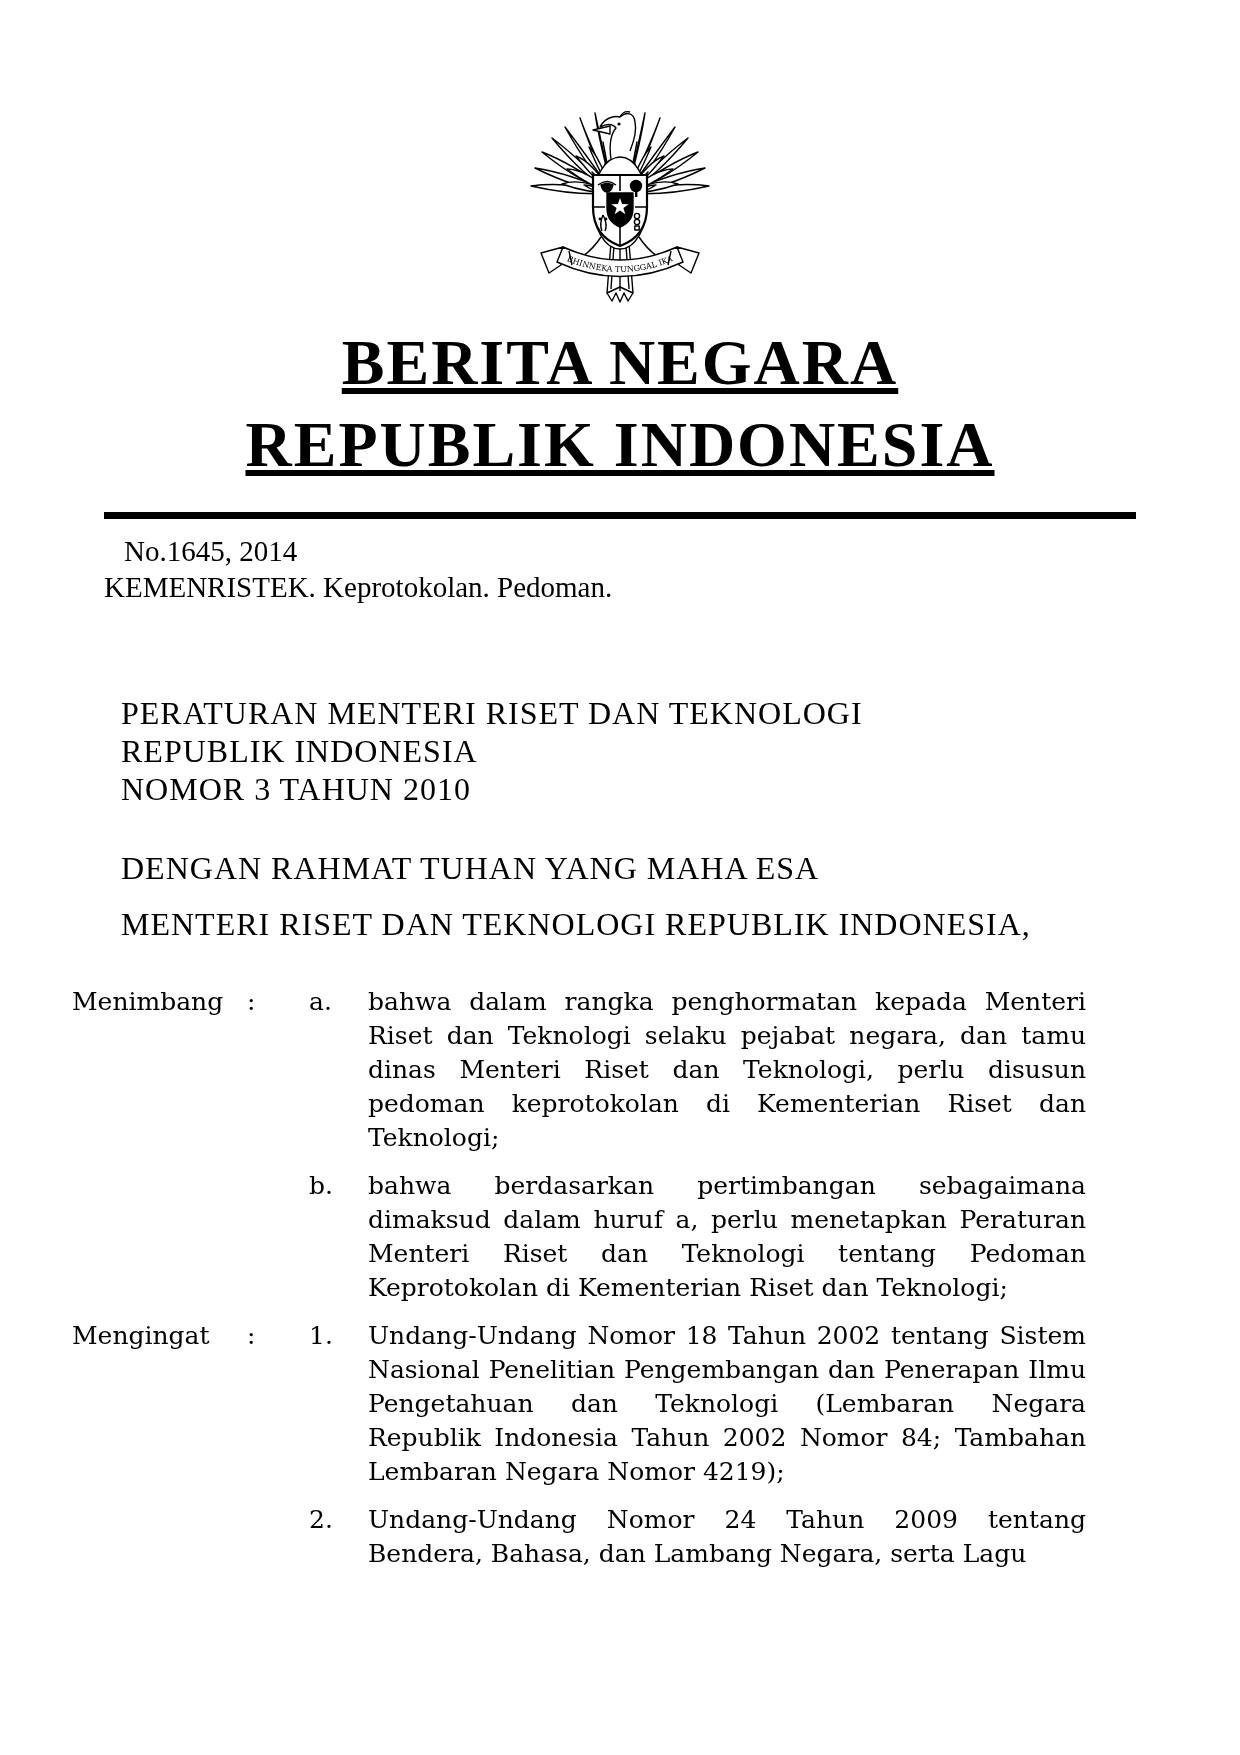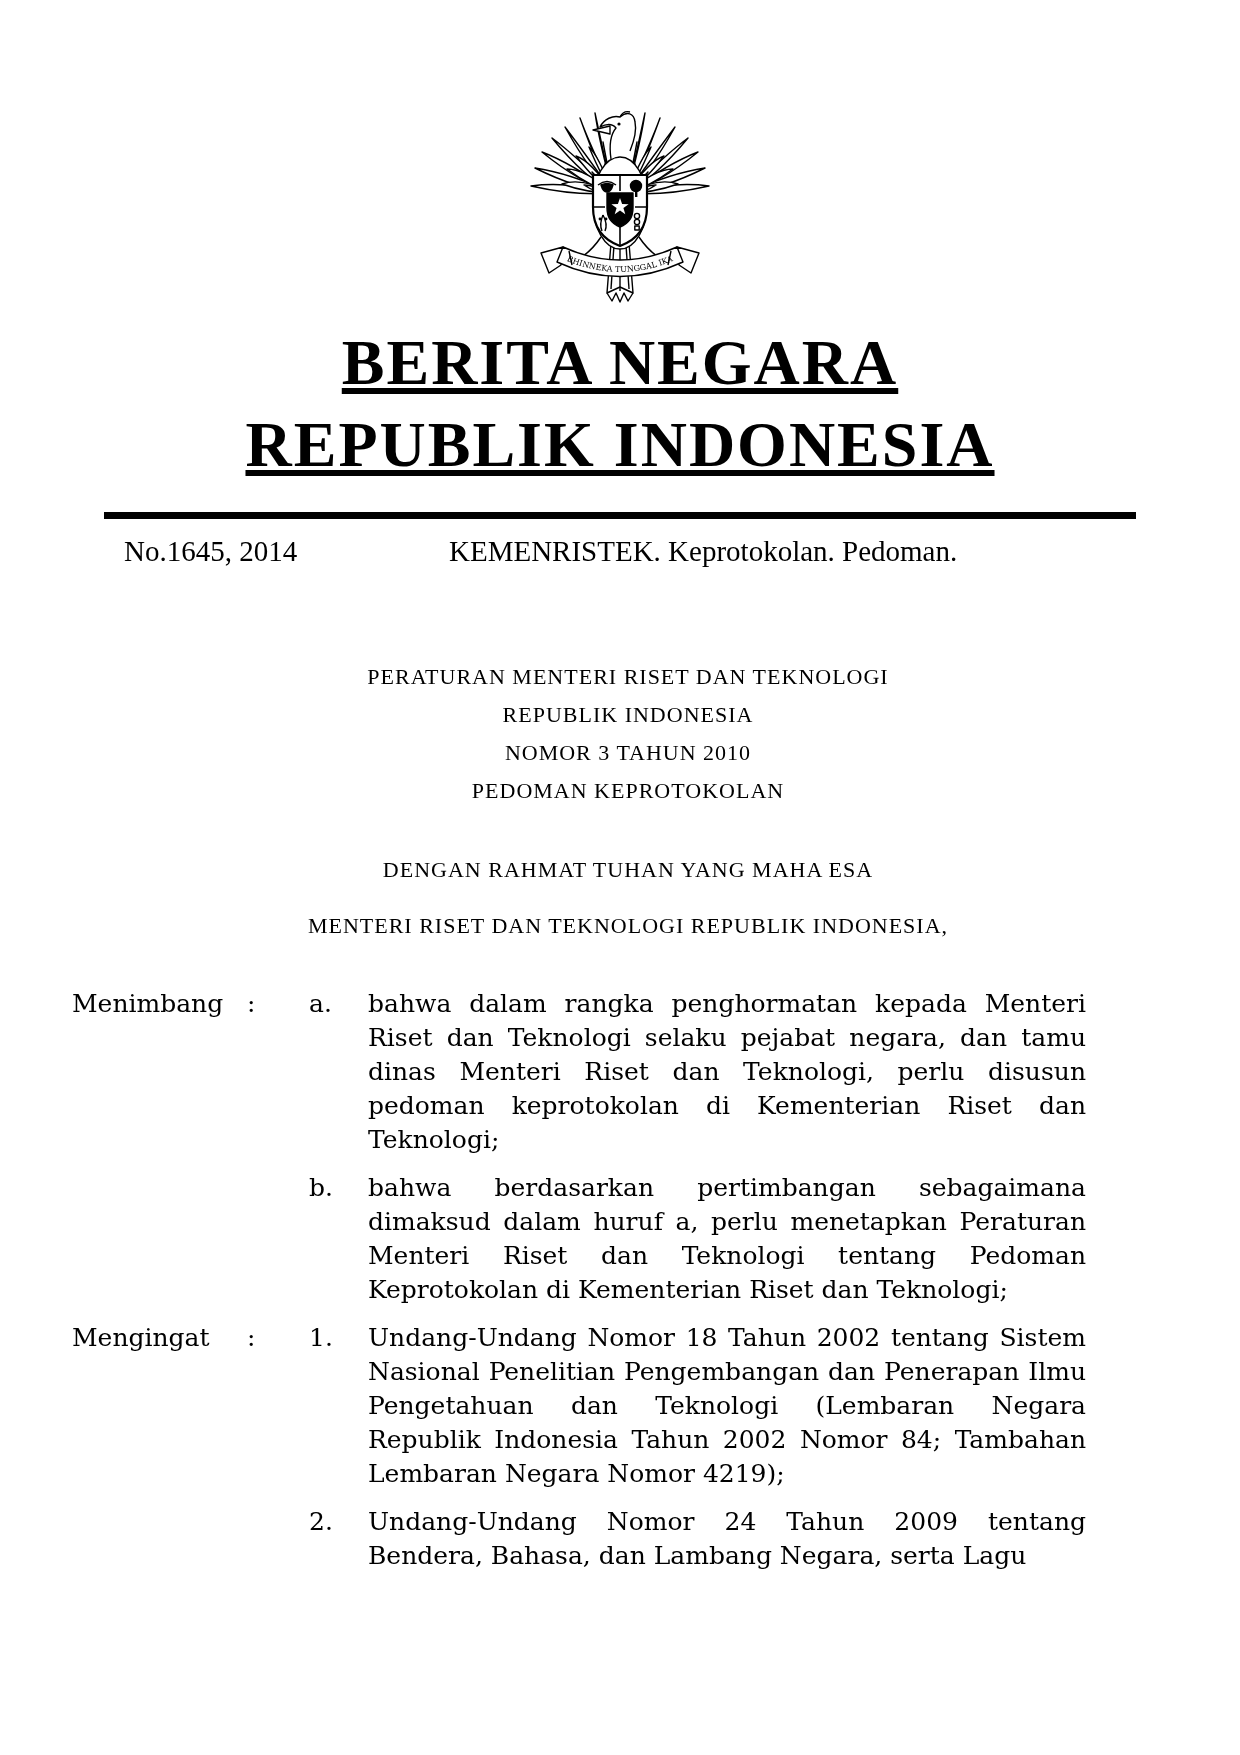--- a/index.html
+++ b/index.html
@@ -44,35 +44,36 @@
   }
 
   .issue-row {
     width: 1032px;
     margin: 14px auto 0 auto;
     display: flex;
     font-family: "Liberation Serif", serif;
     font-size: 29px;
     line-height: 36px;
     padding-left: 0;
+    flex-direction: column;
   }
   .issue-no {
     width: 345px;
     padding-left: 20px;
     box-sizing: border-box;
     flex: 0 0 auto;
   }
   .subject { flex: 1 1 auto; }
 
   
   .reg-heading {
     margin: 89px 105px 0 121px; 
-    text-align: center;
+    text-align: left;
     font-family: "Liberation Serif", serif;
-    font-size: 22px;
+    font-size: 32px;
     line-height: 38px;
     letter-spacing: 1px;
   }
   .reg-heading .t-line { display: block; }
   .invocation { margin-top: 41px; }
   .authority  { margin-top: 18px; }
 
   
   .clauses {
     margin: 42px 0 0 72px;
@@ -191,21 +192,20 @@
 
   <div class="issue-row">
     <span class="issue-no">No.1645, 2014</span>
     <span class="subject">KEMENRISTEK. Keprotokolan. Pedoman.</span>
   </div>
 
   <div class="reg-heading">
     <span class="t-line">PERATURAN MENTERI RISET DAN TEKNOLOGI</span>
     <span class="t-line">REPUBLIK INDONESIA</span>
     <span class="t-line">NOMOR 3 TAHUN 2010</span>
-    <span class="t-line">PEDOMAN KEPROTOKOLAN</span>
     <div class="invocation">DENGAN RAHMAT TUHAN YANG MAHA ESA</div>
     <div class="authority">MENTERI RISET DAN TEKNOLOGI REPUBLIK INDONESIA,</div>
   </div>
 
   <div class="clauses">
 
     <div class="clause-row">
       <div class="col-label">Menimbang</div>
       <div class="col-colon">:</div>
       <div class="col-marker">a.</div>

